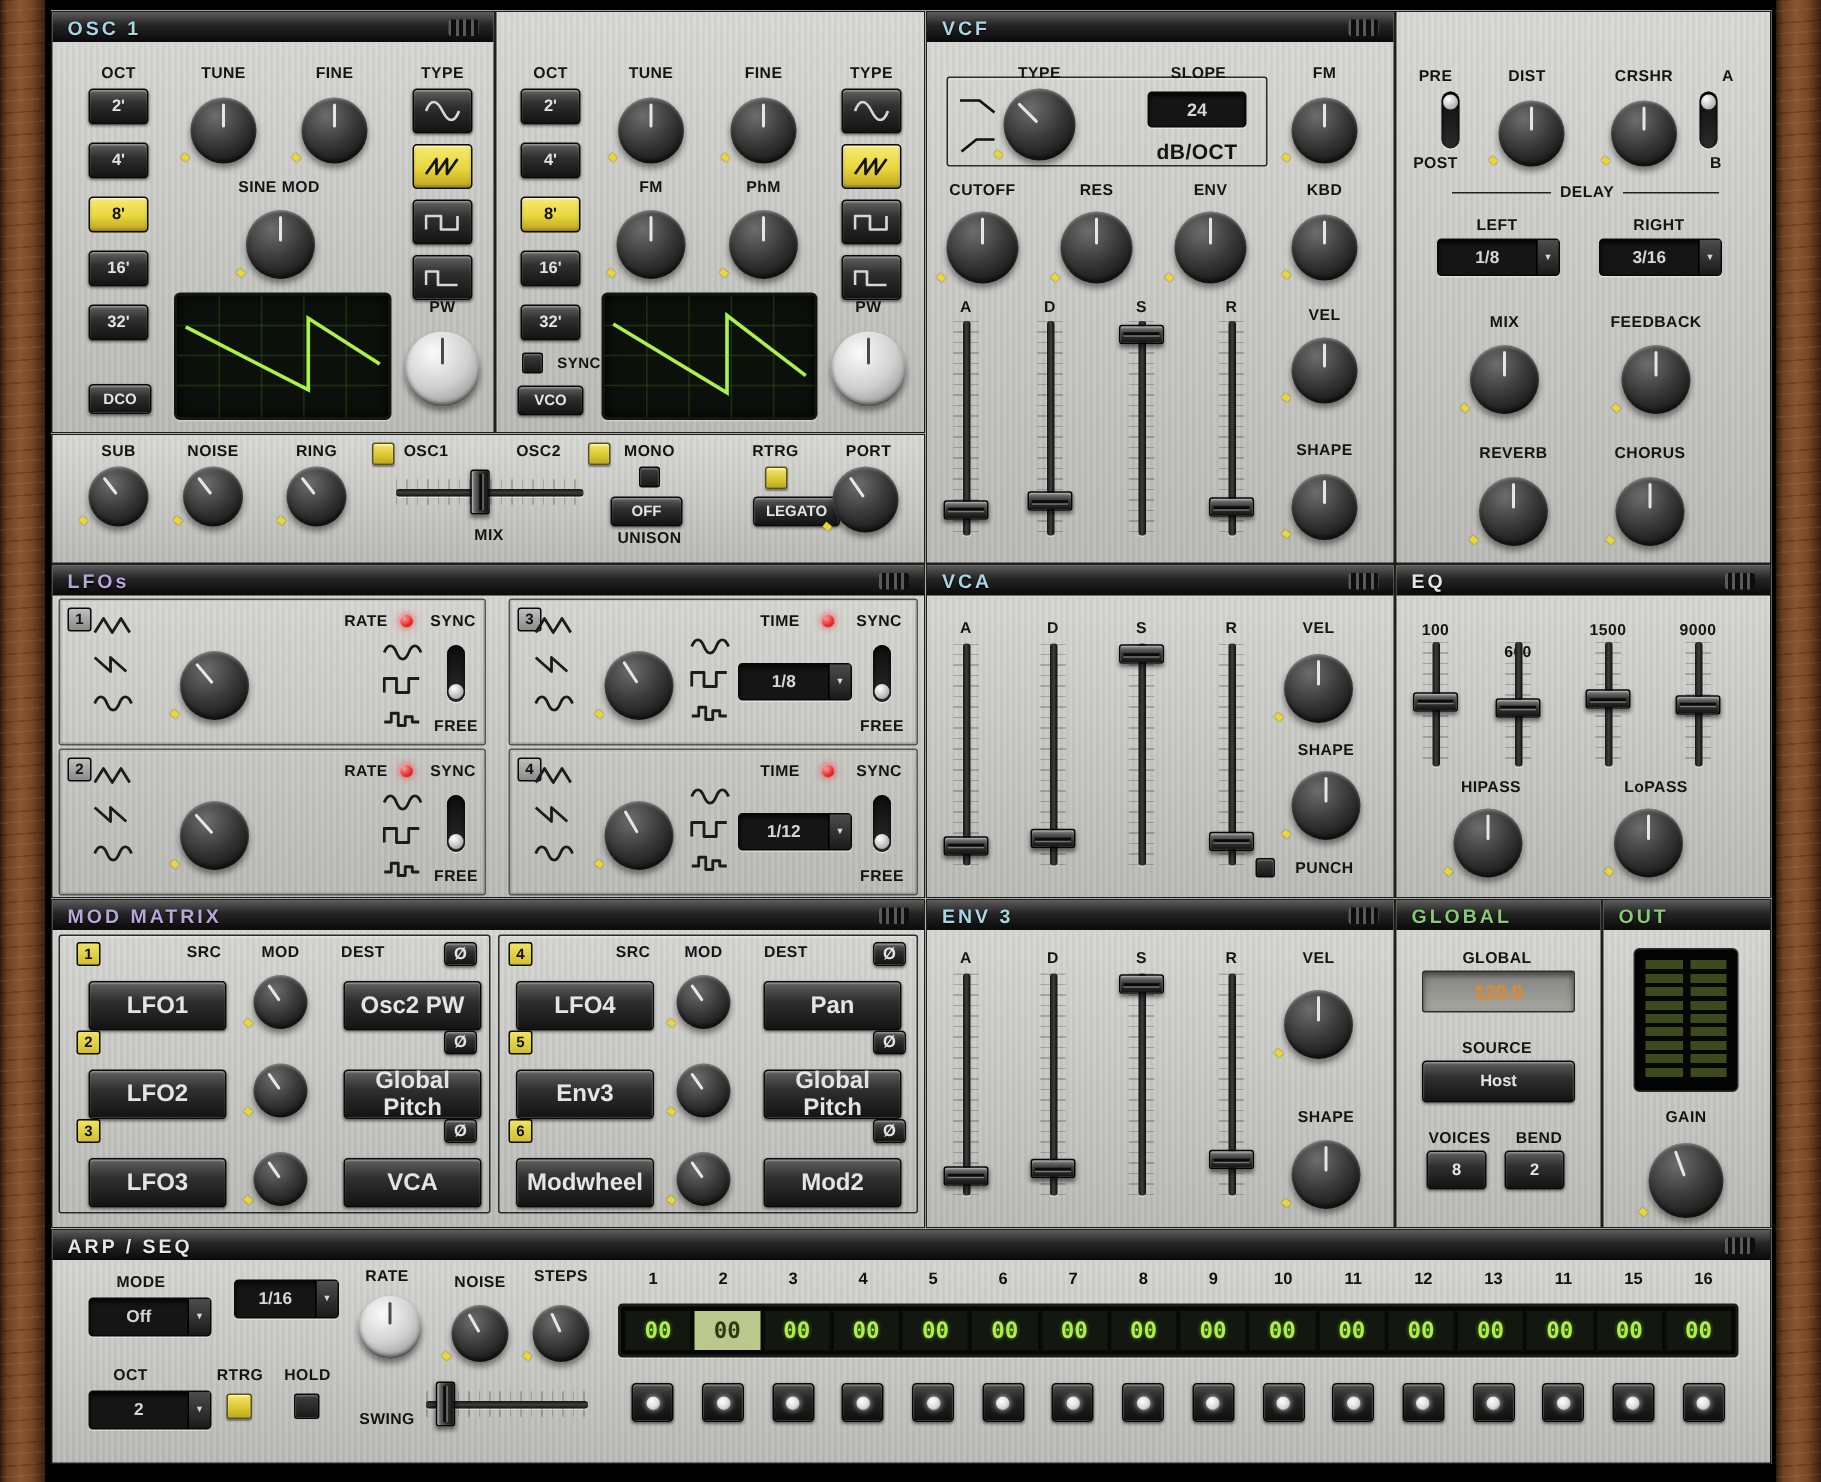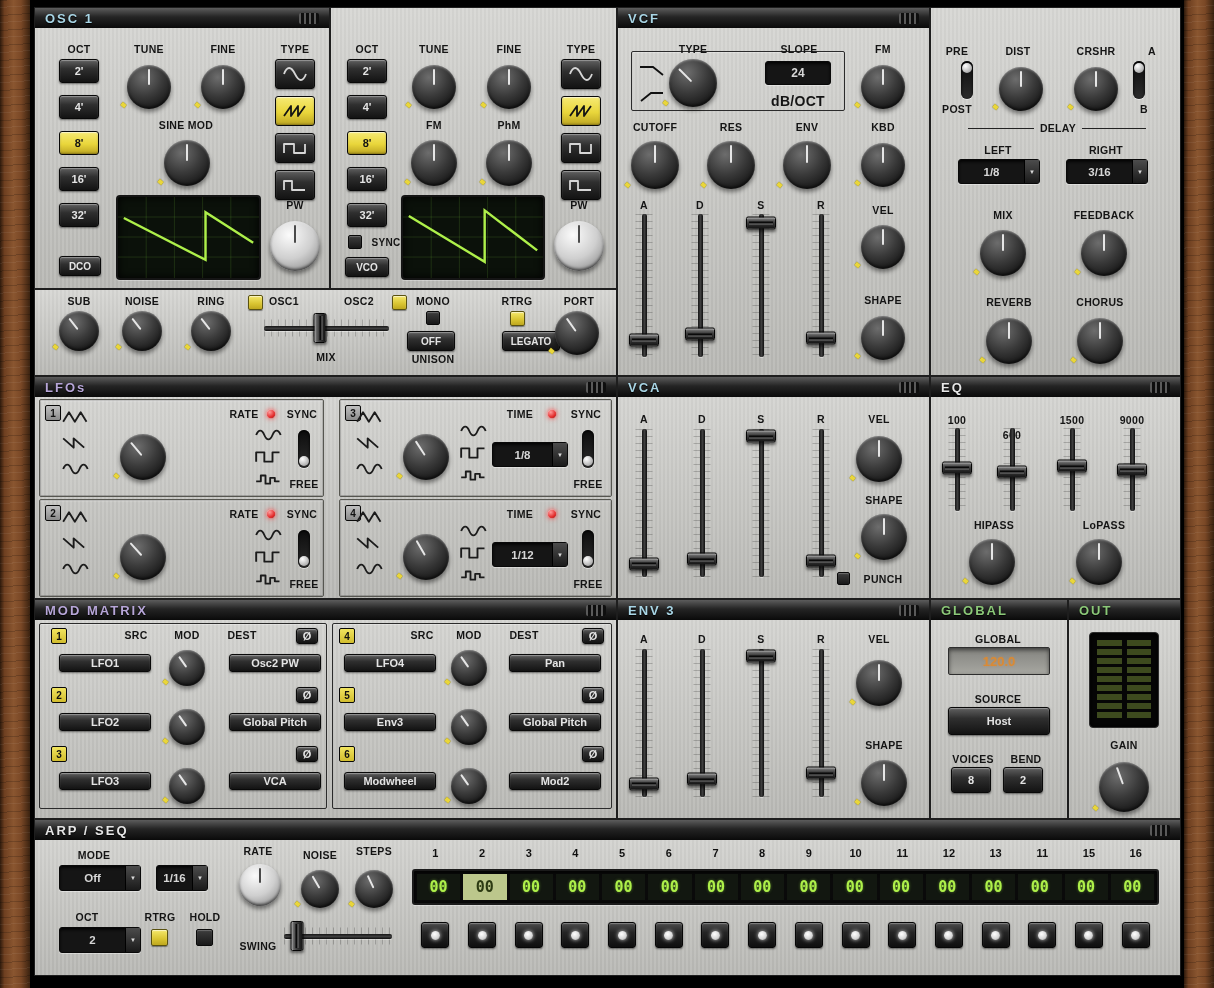--- a/index.html
+++ b/index.html
@@ -58,21 +58,21 @@
 .scope svg{position:absolute;inset:0;width:100%;height:100%}
 .scope polyline{fill:none;stroke:var(--lcd-green);stroke-width:2.5;stroke-linejoin:miter}
 .scope line{stroke:rgba(140,220,70,.16);stroke-width:1}
 .wicon{position:absolute;width:28px;height:14px}
 .wicon svg{width:100%;height:100%;fill:none;stroke:#1b1b1b;stroke-width:1.6;stroke-linejoin:round}
 .ficon{position:absolute;width:26px;height:14px}
 .ficon svg{width:100%;height:100%;fill:none;stroke:#101010;stroke-width:1.8}
 .gbox{position:absolute;border:1px solid #2b2b2b;border-radius:2px;box-shadow:inset 0 1px 1px rgba(255,255,255,.35)}
 .hline{position:absolute;height:1px;background:#222}
 .lfo-unit{position:absolute;border:1px solid #565650;border-radius:2px;box-shadow:inset 0 1px 2px rgba(255,255,255,.45),inset 0 0 0 1px rgba(30,30,30,.25)}
-.mmbtn{width:92px;height:18px;font-size:11px}
+.mmbtn{width:92px;height:33px;font-size:16px}
 .obtn{width:22px;height:16px;font-size:11px}
 .tempo{position:absolute;background:linear-gradient(180deg,#83837f,#a7a7a1);border:1px solid #2e2e2e;border-radius:2px;box-shadow:inset 0 2px 4px rgba(0,0,0,.55);color:var(--tempo-orange);font-size:13px;font-weight:bold;display:flex;align-items:center;justify-content:center;text-shadow:0 0 2px rgba(217,138,53,.6)}
 .meter{position:absolute;background:#060606;border:1px solid #2c2c2c;border-radius:4px;box-shadow:inset 0 0 7px #000;padding:7px}
 .meter .cells{position:relative;width:100%;height:100%;background:repeating-linear-gradient(180deg,#3d4a1e 0 6px,transparent 6px 9px)}
 .meter .cells::after{content:'';position:absolute;top:0;bottom:0;left:50%;width:5px;margin-left:-2.5px;background:#060606}
 .lcd-strip{position:absolute;display:grid;grid-template-columns:repeat(16,1fr);gap:3px;background:#0a0a0a;border:2px solid #1b1b1b;border-radius:3px;padding:3px;box-shadow:inset 0 1px 5px #000,0 1px 0 rgba(255,255,255,.35)}
 .step-cell{display:flex;align-items:center;justify-content:center;background:#121710;color:var(--lcd-green);font-family:"DejaVu Sans Mono",monospace;font-weight:bold;font-size:15px;text-shadow:0 0 3px rgba(160,235,70,.5)}
 .step-cell.active{background:#bcc78c;color:#2c3a12;text-shadow:none}
 .step-row{position:absolute;display:grid;grid-template-columns:repeat(16,1fr)}
 .step-num{text-align:center;font-size:11px;font-weight:bold;color:#101010}
@@ -712,21 +712,21 @@
     <section class="sec" style="left:0;top:812px;width:1147px;height:157px">
       <div class="sec-head">
         <span class="sec-title" style="color:var(--header-white)">ARP / SEQ</span>
         <i class="grip"></i>
       </div>
       <span class="lbl" style="left:60px;top:30px">MODE</span>
       <div class="dd" style="left:25px;top:46px;width:82px;height:26px">
         <span class="val">Off</span>
           <span class="arr"></span>
       </div>
-      <div class="dd" style="left:122px;top:46px;width:52px;height:26px">
+      <div class="dd" style="left:122px;top:34px;width:70px;height:26px">
         <span class="val">1/16</span>
           <span class="arr"></span>
       </div>
       <span class="lbl" style="left:224px;top:26px">RATE</span>
       <div class="knob silver" style="left:226px;top:66px;width:42px;height:42px">
           <i class="ptr"></i>
         </div>
       <span class="lbl" style="left:286px;top:30px">NOISE</span>
       <div class="knob" style="left:286px;top:70px;width:38px;height:38px">
           <i class="ptr" style="transform:rotate(-30deg)"></i>

